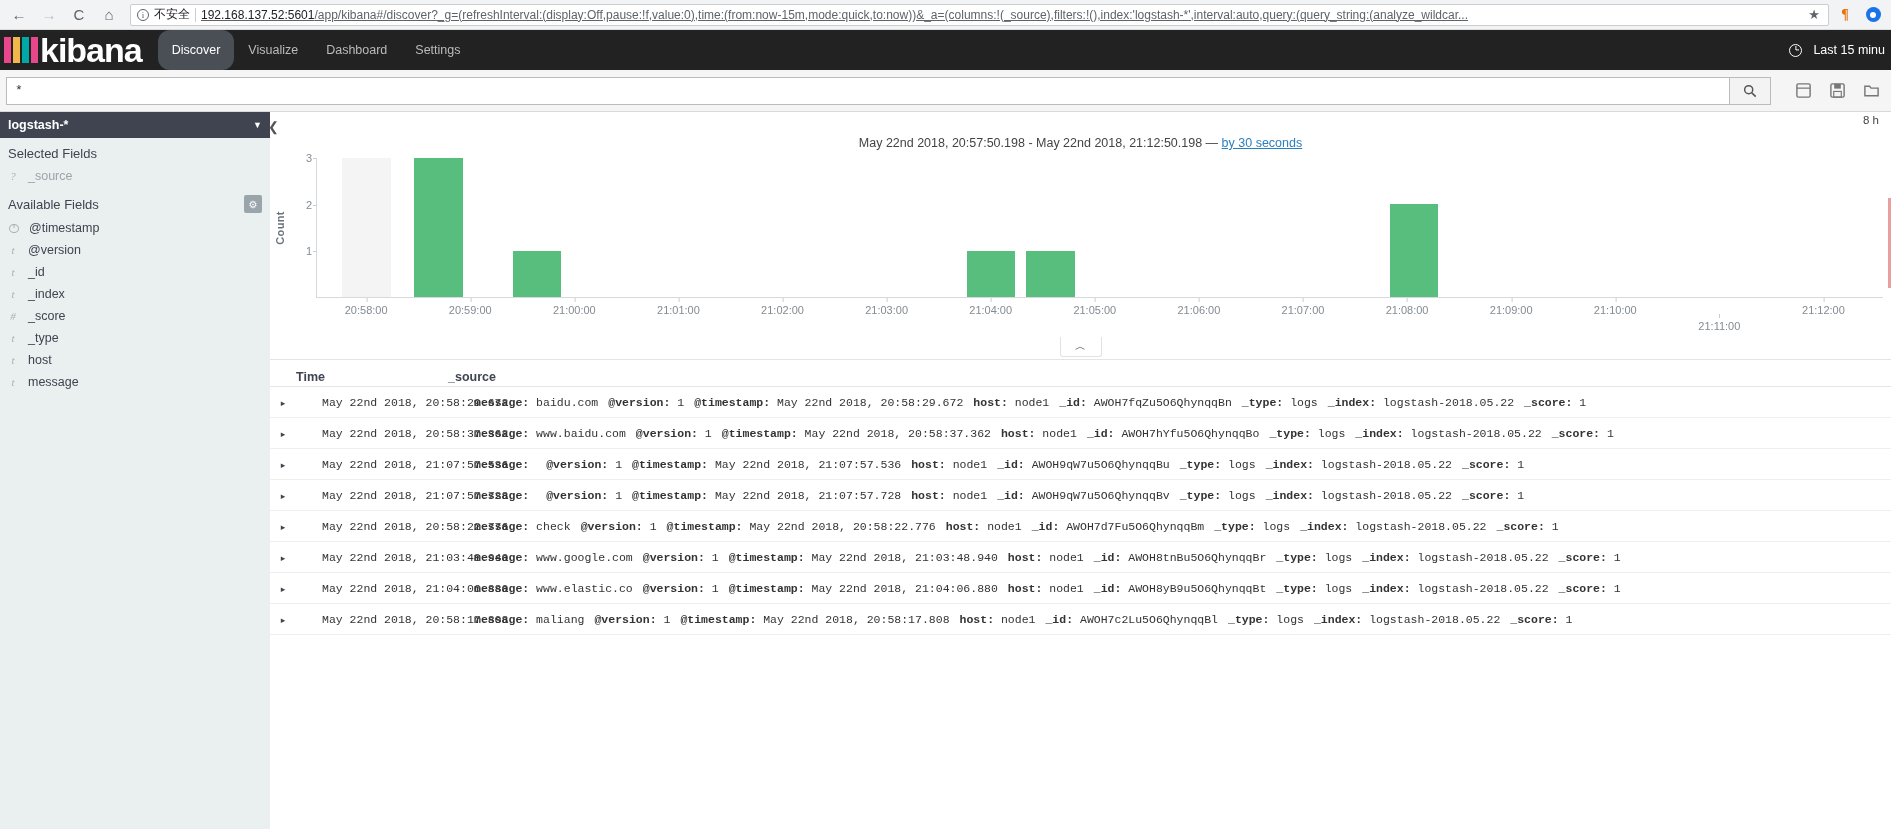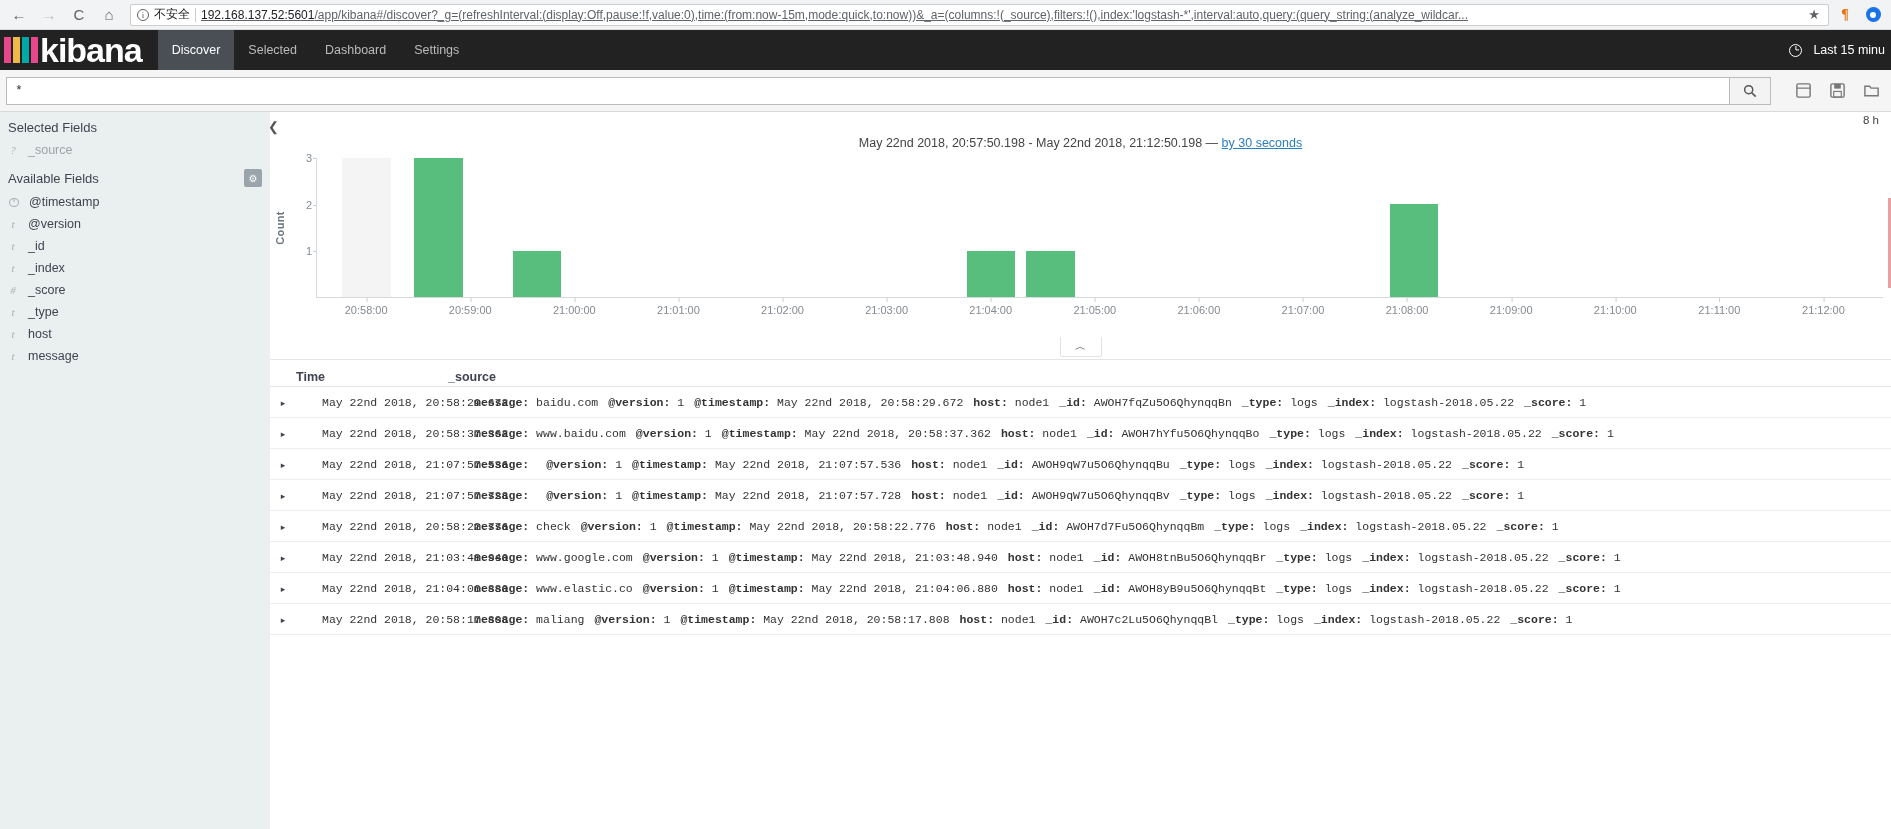--- a/index.html
+++ b/index.html
@@ -55,21 +55,21 @@
   .logo-bars i { display:block; width: 7px; height: 26px; }
   .logo-text {
     color: #fff; font-size: 34px; font-weight: bold; letter-spacing: -1px;
     line-height: 40px; font-family: "Liberation Sans", sans-serif;
   }
   .kb-tabs { display: flex; align-items: stretch; margin-left: 16px; }
   .kb-tab {
     display: flex; align-items: center; padding: 0 14px;
     color: #bbb; font-size: 12.5px;
   }
-  .kb-tab.active { background: #4a4f55; color: #fff; }
+  .kb-tab.active { background: #4a4f55; color: #fff; border-radius: 12px; }
   .kb-right {
     margin-left: auto; display: flex; align-items: center;
     color: #fff; font-size: 12.5px; padding-right: 6px; gap: 11px;
   }
   .clock-icon {
     width: 13px; height: 13px; border: 1.4px solid #fff; border-radius: 50%;
     position: relative;
   }
   .clock-icon::before, .clock-icon::after {
     content:''; position:absolute; background:#fff; left:50%; top:50%;
@@ -252,21 +252,21 @@
     <div class="logo-bars">
       <i style="background:#e8488b"></i>
         <i style="background:#f0b849"></i>
         <i style="background:#00a9a5"></i>
         <i style="background:#e8488b"></i>
     </div>
     <div class="logo-text">kibana</div>
   </div>
   <div class="kb-tabs">
     <div class="kb-tab active">Discover</div>
-    <div class="kb-tab">Selected</div>
+    <div class="kb-tab">Visualize</div>
     <div class="kb-tab">Dashboard</div>
     <div class="kb-tab">Settings</div>
   </div>
   <div class="kb-right">
     <span class="clock-icon"></span>
     <span>Last 15 minu</span>
   </div>
 </div>
 
 <div class="search-row">
@@ -295,20 +295,24 @@
       <svg width="17" height="17" viewBox="0 0 18 18">
           <path d="M2 4.5h5l1.5 2H16v8H2z" fill="none" stroke="#777" stroke-width="1.5"></path>
         </svg>
     </div>
   </div>
 </div>
 
 <div class="page">
 
   <div class="sidebar">
+    <div class="index-pattern">
+      <span>logstash-*</span>
+      <span class="ip-caret">▼</span>
+    </div>
 
     <div class="sb-section">
       <span>Selected Fields</span>
     </div>
     <div class="field-row dim">
       <span class="ftype">?</span>
       <span>_source</span>
     </div>
 
     <div class="sb-section">
@@ -388,21 +392,21 @@
           <div class="xtick" style="left: 23.1286%;">21:01:00</div>
           <div class="xtick" style="left: 29.7714%;">21:02:00</div>
           <div class="xtick" style="left: 36.4143%;">21:03:00</div>
           <div class="xtick" style="left: 43.0571%;">21:04:00</div>
           <div class="xtick" style="left: 49.7%;">21:05:00</div>
           <div class="xtick" style="left: 56.3429%;">21:06:00</div>
           <div class="xtick" style="left: 62.9857%;">21:07:00</div>
           <div class="xtick" style="left: 69.6286%;">21:08:00</div>
           <div class="xtick" style="left: 76.2714%;">21:09:00</div>
           <div class="xtick" style="left: 82.9143%;">21:10:00</div>
-          <div class="xtick" style="left: 89.5571%;">21:11:00</div>
+          <div class="xtick" style="left: 89.5571%; margin-top: 16px;">21:11:00</div>
           <div class="xtick" style="left: 96.2%;">21:12:00</div>
         </div>
     </div>
 
     <div class="collapse-bar">
       <div class="collapse-btn">︿</div>
     </div>
 
     <div class="doc-table">
       <div class="doc-head">

